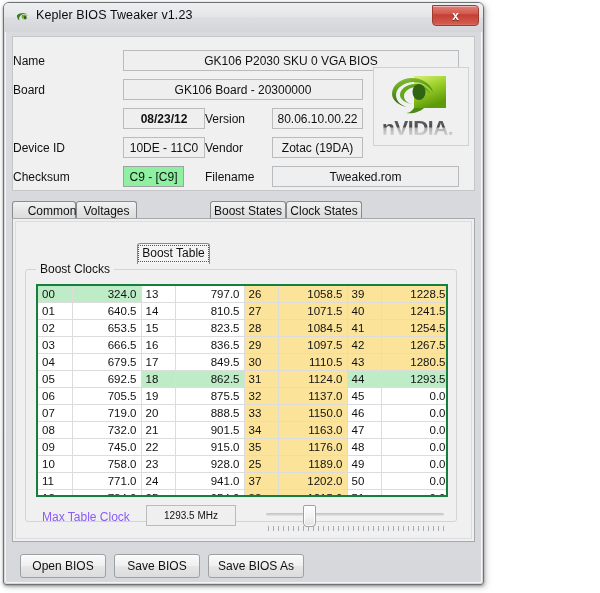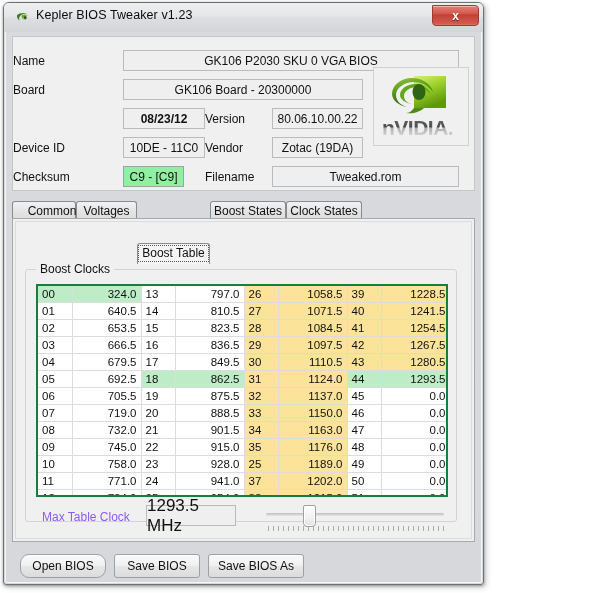--- a/index.html
+++ b/index.html
@@ -145,21 +145,21 @@
   .c-val { text-align:right; }
   .hl-green { background:#bdecc6; color:#1d6b2c; }
   .hl-yellow { background:#fbe39a; color:#9a7520; }
 
   
   .maxrow { position:absolute; left:10px; top:234px; width:412px; height:30px; }
   .maxlbl { position:absolute; left:6px; top:6px; font-size:12px; color:#8b5cf6; }
   .maxfld {
     position:absolute; left:110px; top:1px; width:90px; height:21px;
     border:1px solid #b9bcbe; background:#efefef; box-sizing:border-box;
-    font-size:17px; color:#111; display:flex; align-items:center; justify-content:center;
+    font-size:10px; color:#111; display:flex; align-items:center; justify-content:center;
   }
   .slider-wrap { position:absolute; left:228px; top:-2px; width:184px; height:30px; }
   .slider-track {
     position:absolute; left:2px; top:11px; width:178px; height:3px;
     background: linear-gradient(to bottom,#bfbfbf,#e6e6e6);
     border-radius:2px;
   }
   .slider-thumb {
     position:absolute; left:38px; top:3px; width:11px; height:20px;
     background: linear-gradient(to bottom,#fdfdfd 0%,#f2f2f2 55%,#e2e2e2 100%);
@@ -448,19 +448,19 @@
               <div class="slider-thumb" id="slider-thumb" style="left: 38.74px;"></div>
               <div class="slider-ticks"></div>
             </div>
           </div>
         </div>
       </div>
 
     </div>
 
     <div class="btnrow">
-      <div class="btn" style="left:8px; width:86px;border-radius:9px;">Open BIOS</div>
+      <div class="btn" style="left:8px; width:86px;">Open BIOS</div>
       <div class="btn" style="left:102px; width:86px;">Save BIOS</div>
       <div class="btn" style="left:196px; width:96px;">Save BIOS As</div>
     </div>
 
   </div>
 </div>
 
 </body></html>

